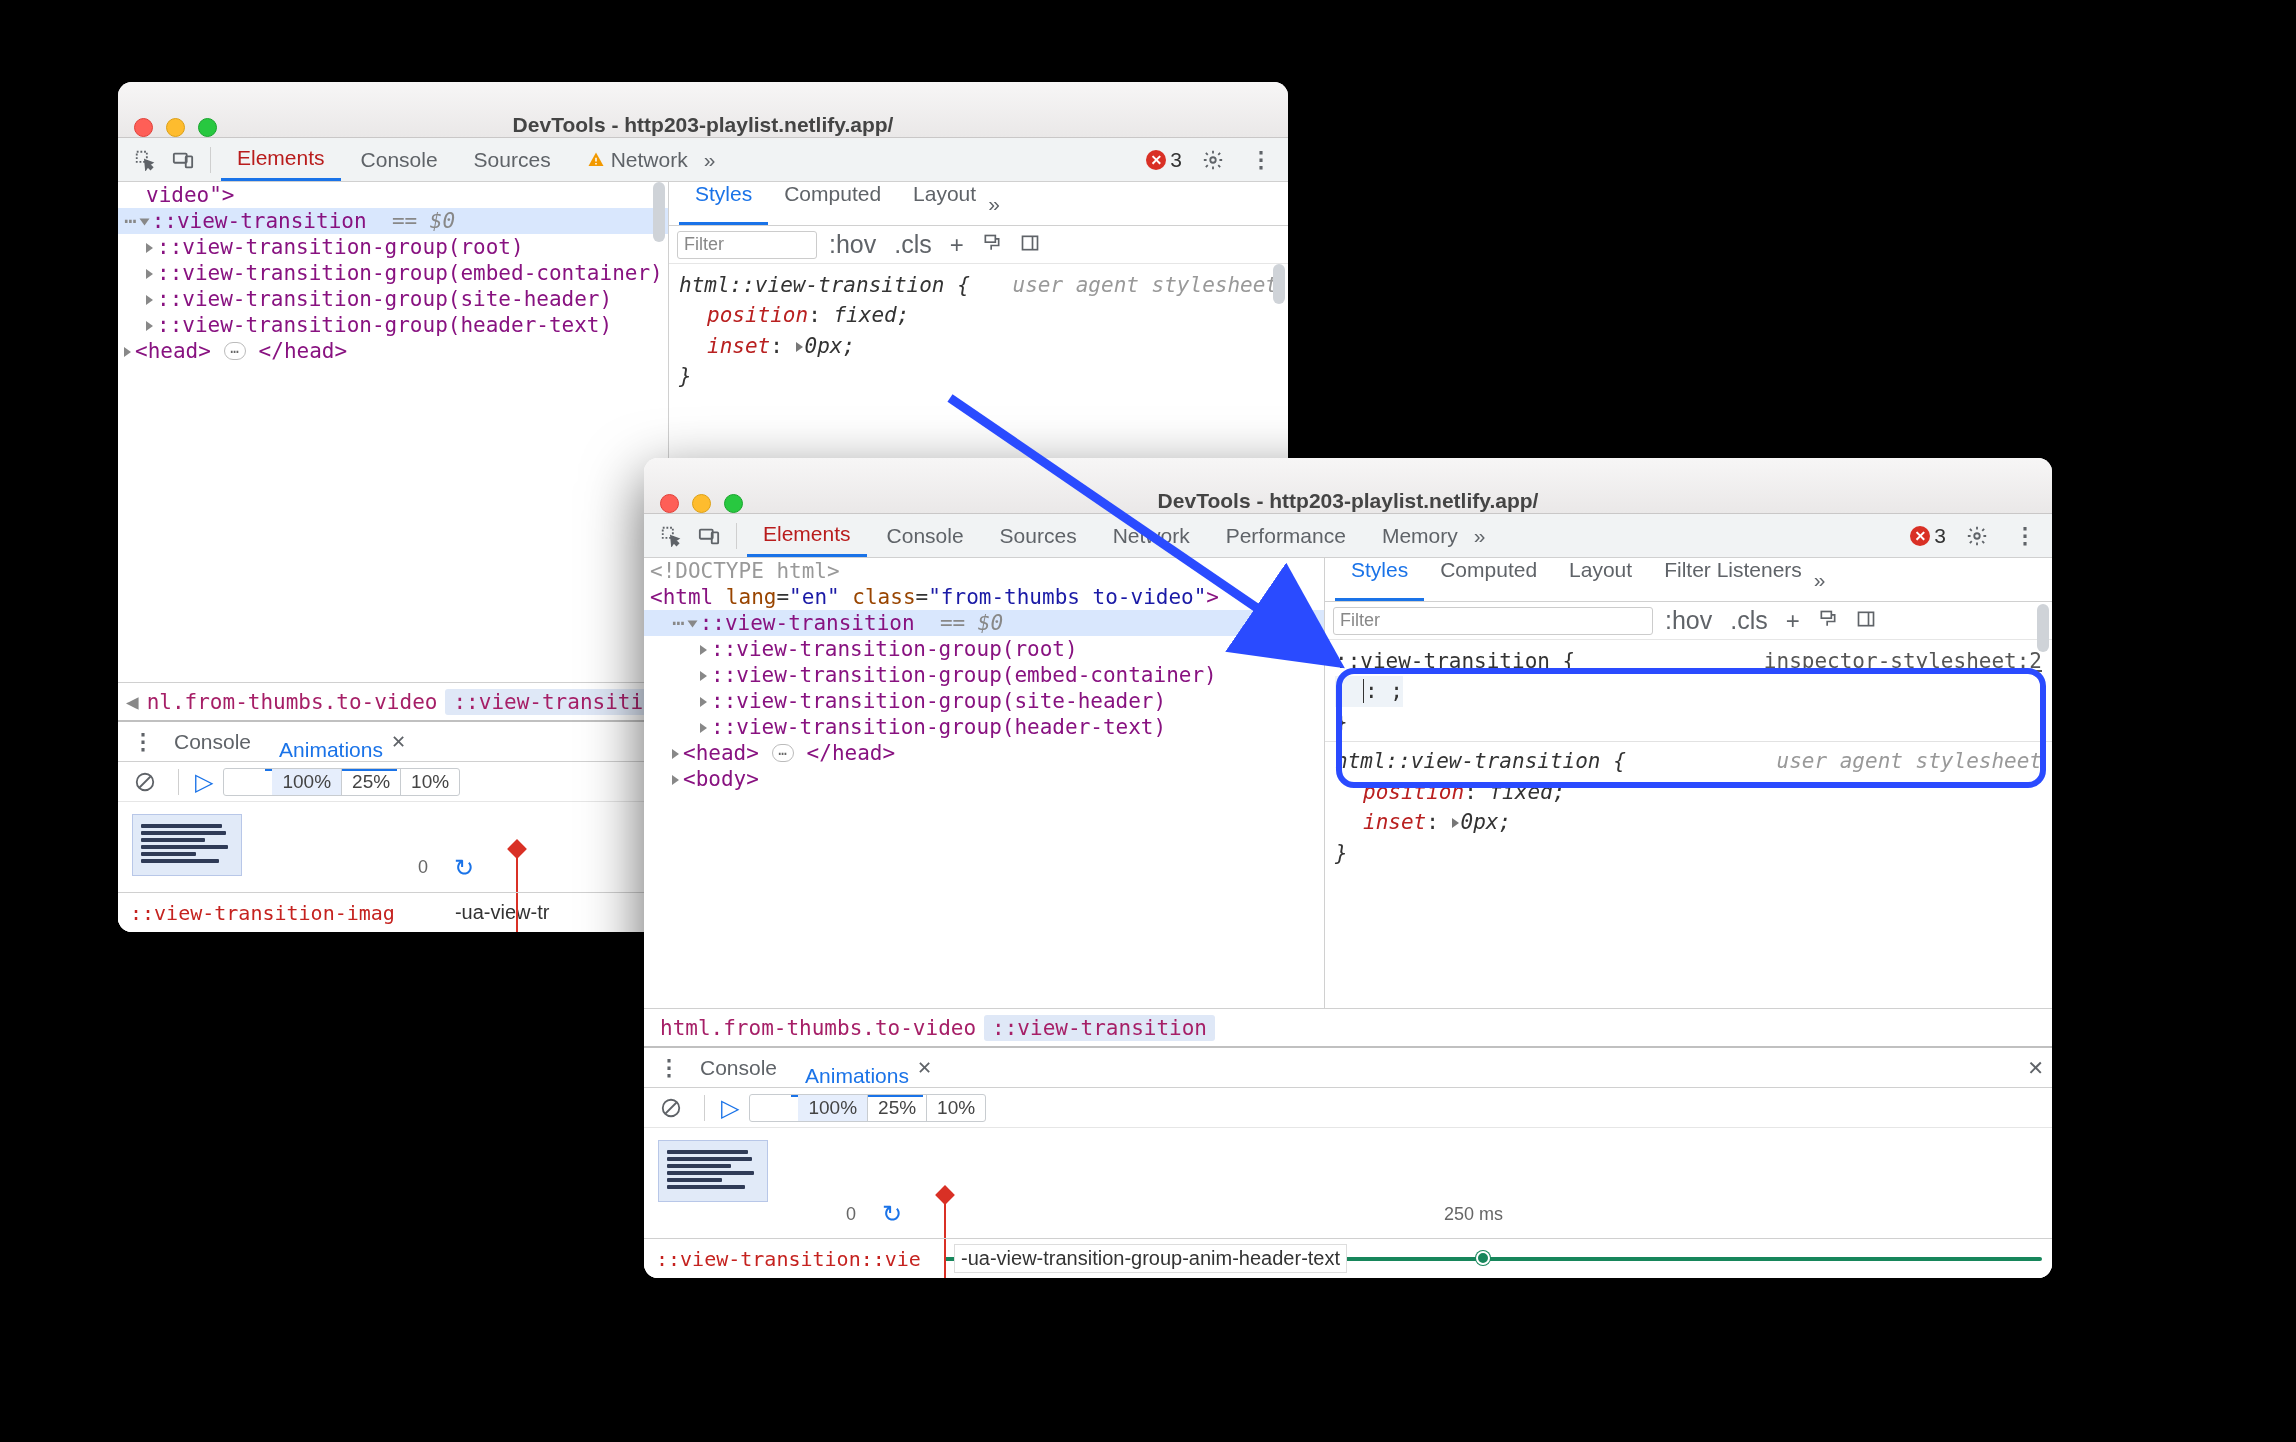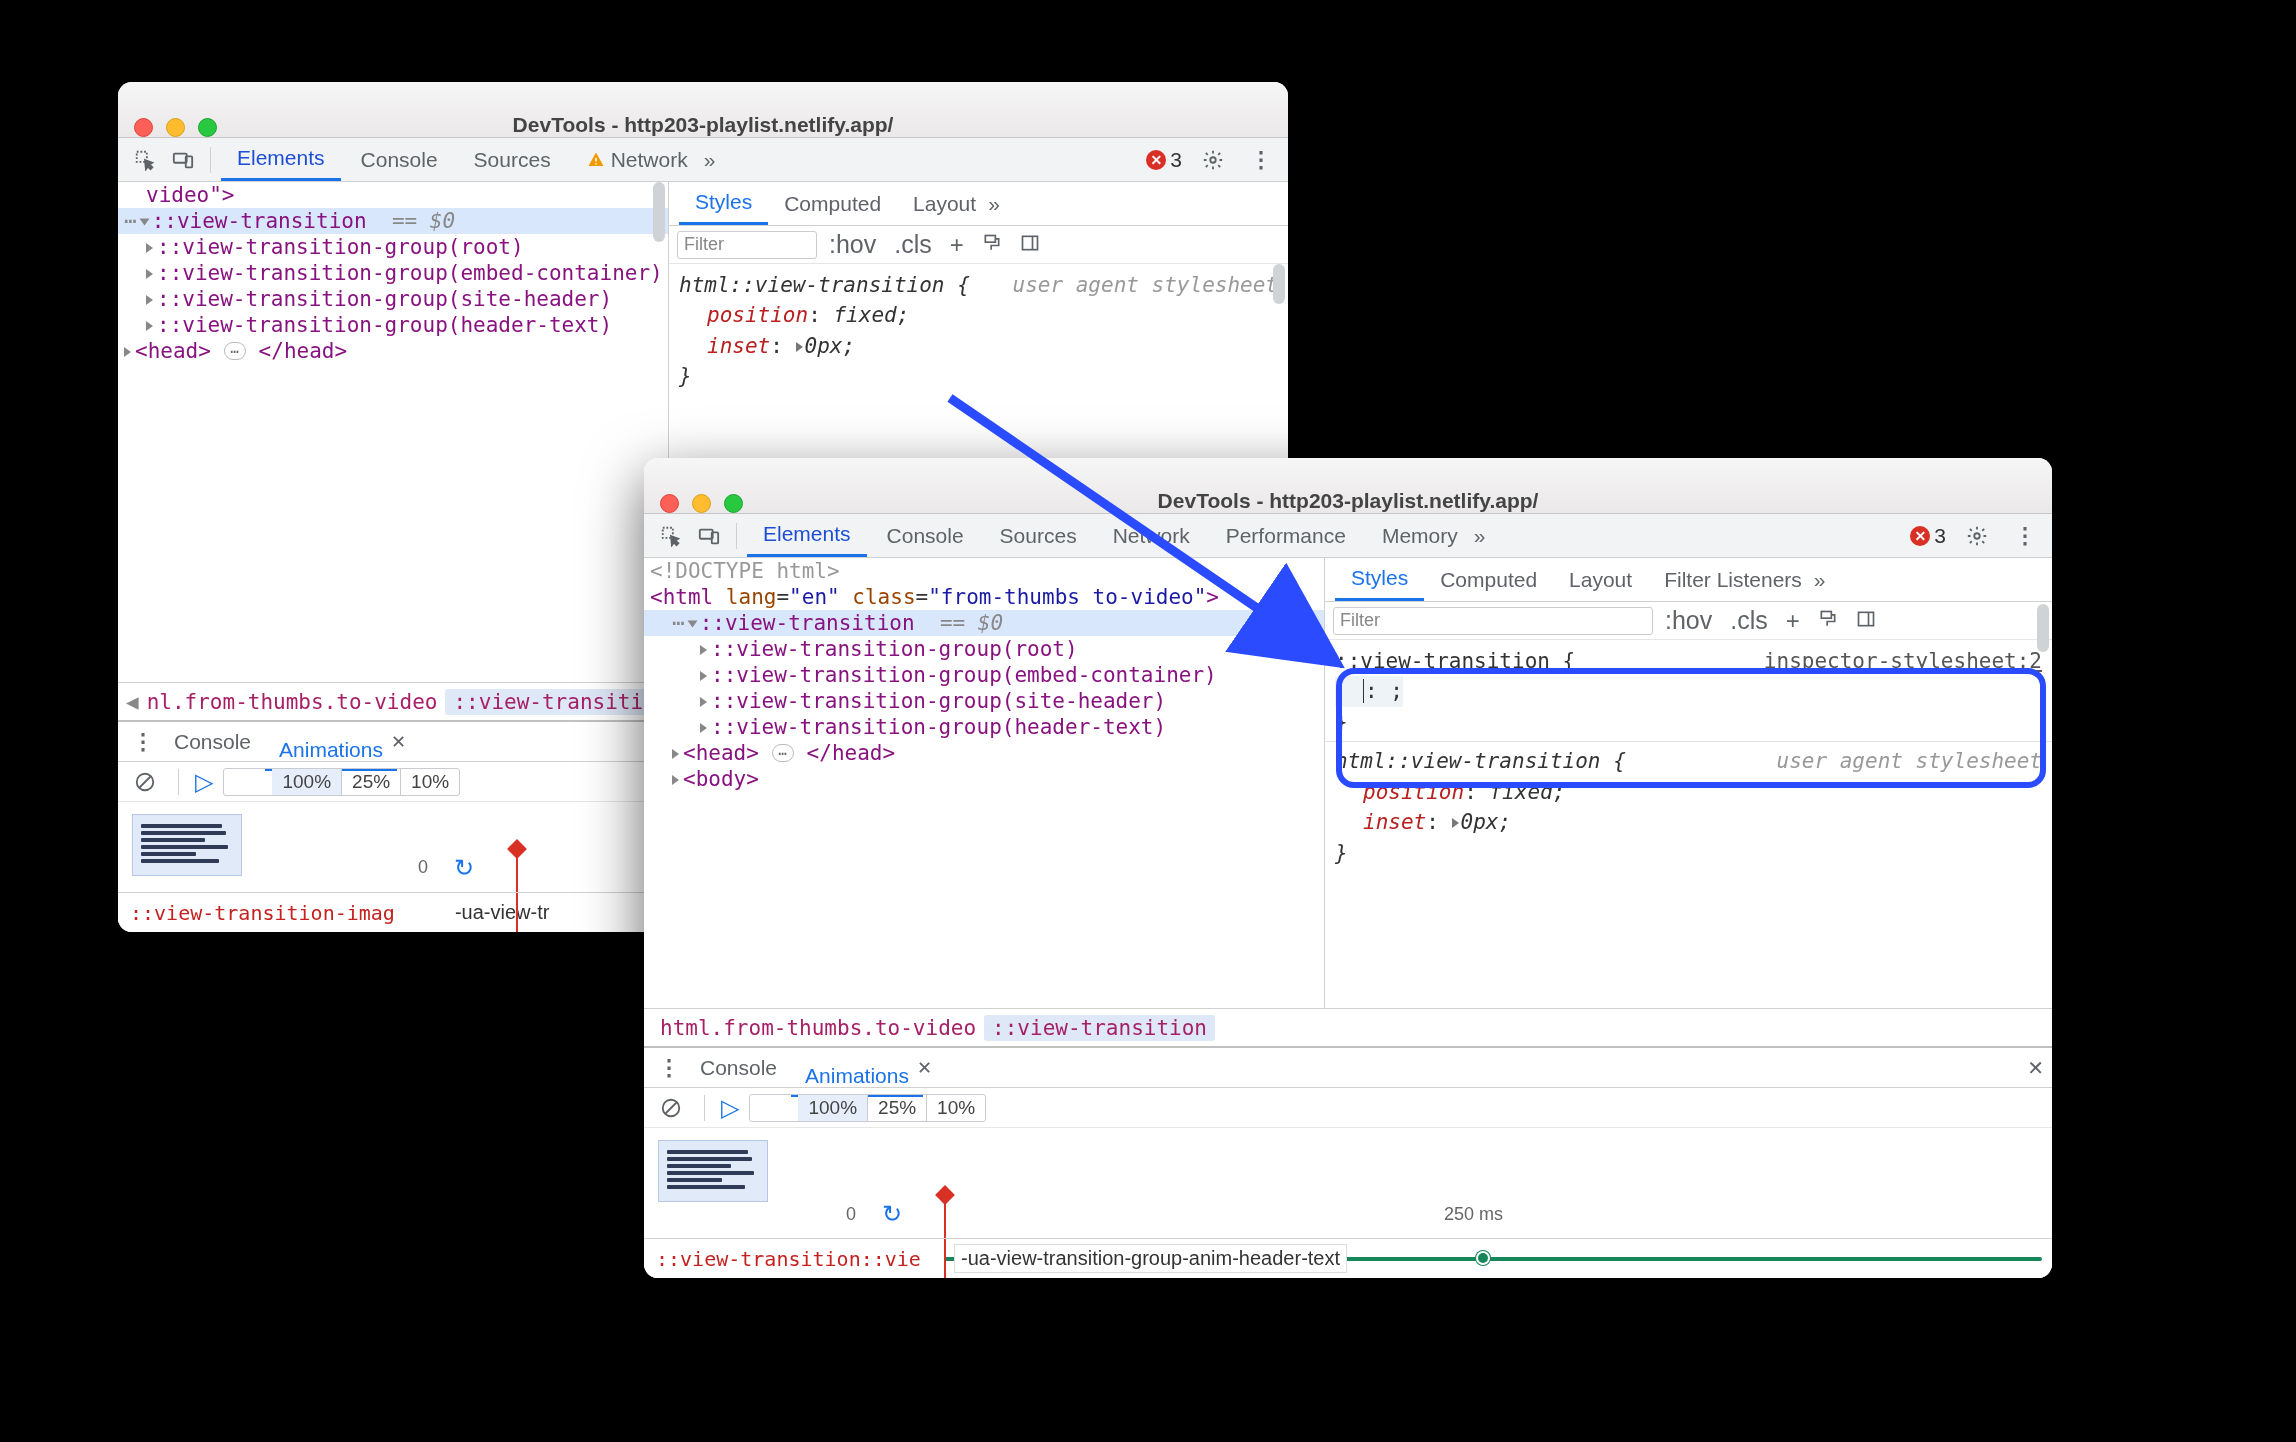--- a/index.html
+++ b/index.html
@@ -52,21 +52,21 @@
     display:flex;align-items:center;justify-content:center;
     color:#5f6368;
     border-radius:4px;
   }
   .tab {
     padding: 0 16px; height:100%;
     display:flex; align-items:center;
     color:#5f6368; font-size:21px;
     gap:6px;
   }
-  .tab.sel { color:#1d4ed8; border-bottom:3px solid #1a73e8; }
+  .tab.sel { color:#b91c1c; border-bottom:3px solid #1a73e8; }
   .more-chev { color:#5f6368; margin-left:-4px; }
   .right-tools { margin-left:auto; display:flex; align-items:center; gap:14px;}
   .err-ico { width:20px;height:20px;background:#d93025;border-radius:50%;display:flex;align-items:center;justify-content:center; color:#fff;font-weight:bold;font-size:14px;}
   .vbar { width:1px; height:26px; background:#cfcfcf; margin:0 6px; }
 
   .body-split { display:flex; flex:1; min-height:0; }
   .dom-pane { flex: 0 0 auto; overflow:hidden; background:#fff;}
   .styles-pane { flex:1; overflow:hidden; border-left:1px solid #d0d0d0; display:flex; flex-direction:column; background:#fff;}
   .crumb-row { height:38px; border-top:1px solid #d0d0d0; display:flex; align-items:center; padding:0 8px; font-size:20px;}
   .crumb-row .crumb { padding:0 8px; }
@@ -81,21 +81,21 @@
   .dots3 { color:#888; letter-spacing:2px; margin-right:2px;}
   .purp { color:#881280; }
   .gray { color:#888; font-style:italic;}
   .attrname { color:#994500; }
   .attrval { color:#1a1aa6; }
   .nest1 { padding-left: 28px; }
   .nest2 { padding-left: 56px; }
   .badge { display:inline-block; border:1px solid #bbb; border-radius:10px; padding:0 6px; font-size:14px; vertical-align:2px; color:#666;}
 
   .styles-tabs { height:44px; display:flex; align-items:center; padding:0 10px; border-bottom:1px solid #d0d0d0;}
-  .stab { padding:0 16px; height:100%; display:flex;align-items:center; color:#5f6368;}
+  .stab { padding:0 16px; height:100%; display:flex;align-items:flex-start; color:#5f6368;}
   .stab.sel { color:#1a73e8; border-bottom:3px solid #1a73e8;}
   .styles-toolbar { height:38px; display:flex; align-items:center; padding:4px 8px; gap:6px; border-bottom:1px solid #e6e6e6;}
   .filter-inp { width:140px; height:28px; border:1px solid #ccc; border-radius:3px; padding:0 6px; color:#888; font-size:18px; display:flex;align-items:center;}
   .toolpill { color:#5f6368; font-size:25px; padding:0 6px;}
   .styles-body { padding:6px 10px; line-height:1.45;}
   .ua { color:#999; font-style:italic; float:right;}
   .prop { color:#b92020; font-style:italic;}
   .val { color:#333;}
   .shtri { display:inline-block;width:0;height:0;border-left:7px solid #777;border-top:5px solid transparent;border-bottom:5px solid transparent; vertical-align:1px; margin-right:2px;}
   .scroll-overlay { position:absolute; right:3px; width:12px; background:#cfd3d8; border-radius:6px;}

